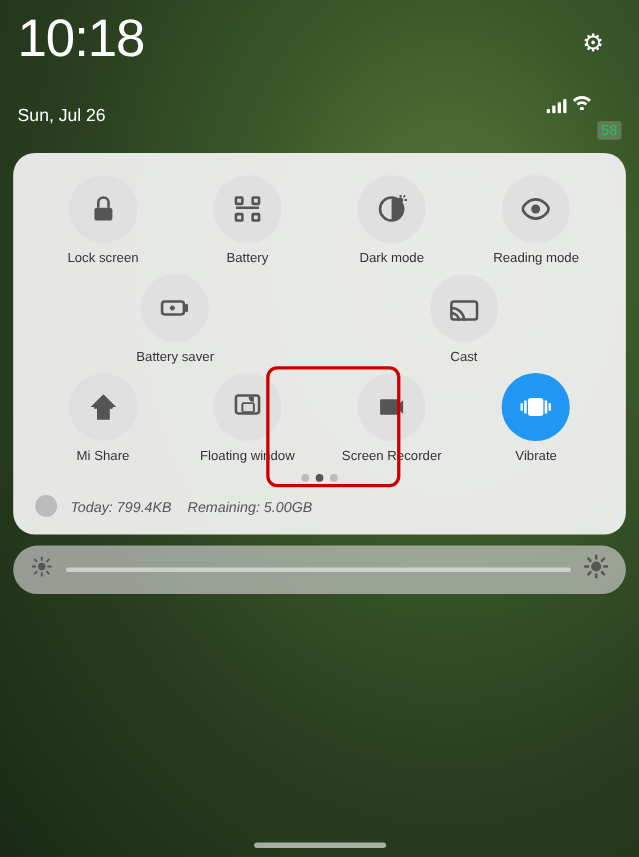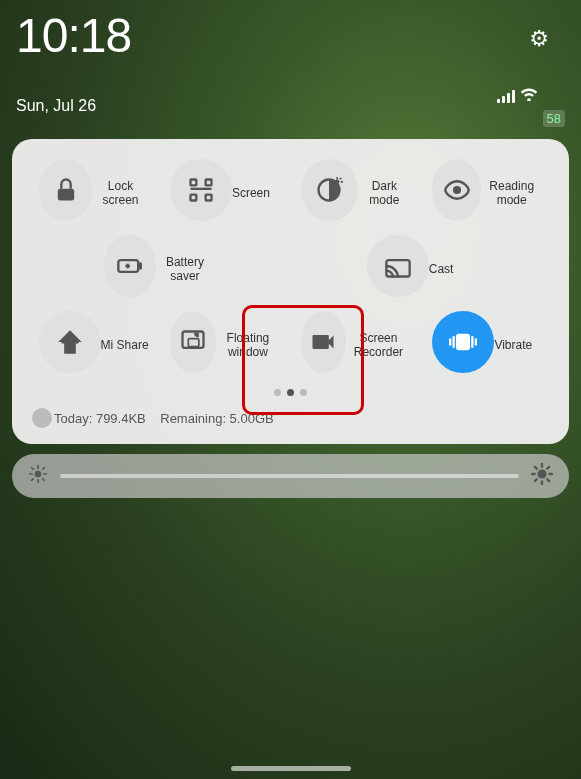--- a/index.html
+++ b/index.html
@@ -56,21 +56,21 @@
       right: 16px;
     }
 
     .signal-icons {
       display: flex;
       align-items: center;
       gap: 5px;
     }
 
     .battery-badge {
-      color: #86efac;
+      color: #22c55e;
       font-size: 13px;
       background: rgba(255,255,255,0.2);
       border-radius: 3px;
       padding: 1px 4px;
       margin-top: 46px;
     }
 
     
     .quick-panel {
       position: relative;
@@ -82,20 +82,21 @@
     }
 
     .grid-row {
       display: flex;
       justify-content: space-around;
       margin-bottom: 8px;
     }
 
     .tile {
       display: flex;
+      flex-direction: column;
       align-items: center;
       width: 110px;
       cursor: pointer;
     }
 
     .tile-icon {
       width: 62px;
       height: 62px;
       border-radius: 50%;
       background: #e0e0e0;
@@ -135,22 +136,23 @@
     }
 
     .dot.active {
       background: #555;
     }
 
     
     .data-usage {
       display: flex;
       align-items: center;
-      gap: 2px;
+      gap: 12px;
       padding: 0 4px;
+      font-style: italic;
     }
 
     .data-circle {
       width: 20px;
       height: 20px;
       border-radius: 50%;
       background: #bbb;
       flex-shrink: 0;
     }
 
@@ -275,21 +277,21 @@
     <div class="tile">
       <div class="tile-icon">
         <svg class="icon-svg" viewBox="0 0 24 24" fill="none" stroke="#555" stroke-width="2">
           <rect x="3" y="3" width="5" height="5" rx="0.5"></rect>
           <rect x="16" y="3" width="5" height="5" rx="0.5"></rect>
           <rect x="3" y="16" width="5" height="5" rx="0.5"></rect>
           <rect x="16" y="16" width="5" height="5" rx="0.5"></rect>
           <line x1="3" y1="11" x2="21" y2="11" stroke="#555" stroke-width="2"></line>
         </svg>
       </div>
-      <div class="tile-label">Screen</div>
+      <div class="tile-label">Battery</div>
     </div>
 
     <div class="tile">
       <div class="tile-icon">
         <svg class="icon-svg" viewBox="0 0 24 24" fill="#555">
           <path d="M12 2a10 10 0 1 0 10 10A10 10 0 0 0 12 2zm0 18a8 8 0 0 1 0-16v16z"></path>
 
           <circle cx="19" cy="5" r="2" fill="#555"></circle>
           <line x1="19" y1="1" x2="19" y2="3" stroke="#555" stroke-width="1.5"></line>
           <line x1="22" y1="5" x2="24" y2="5" stroke="#555" stroke-width="1.5"></line>

